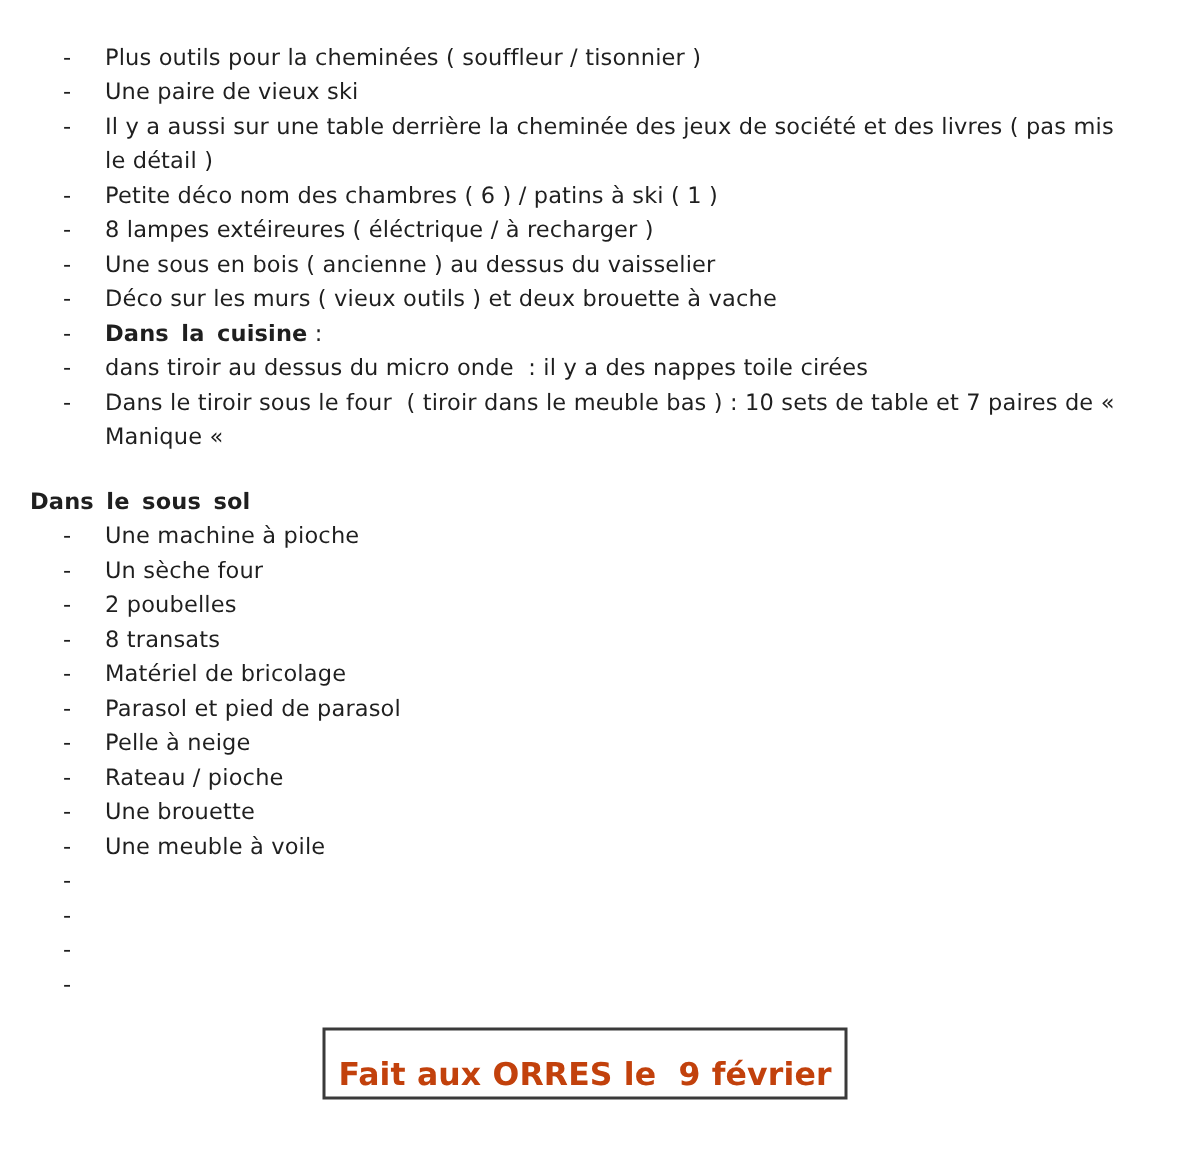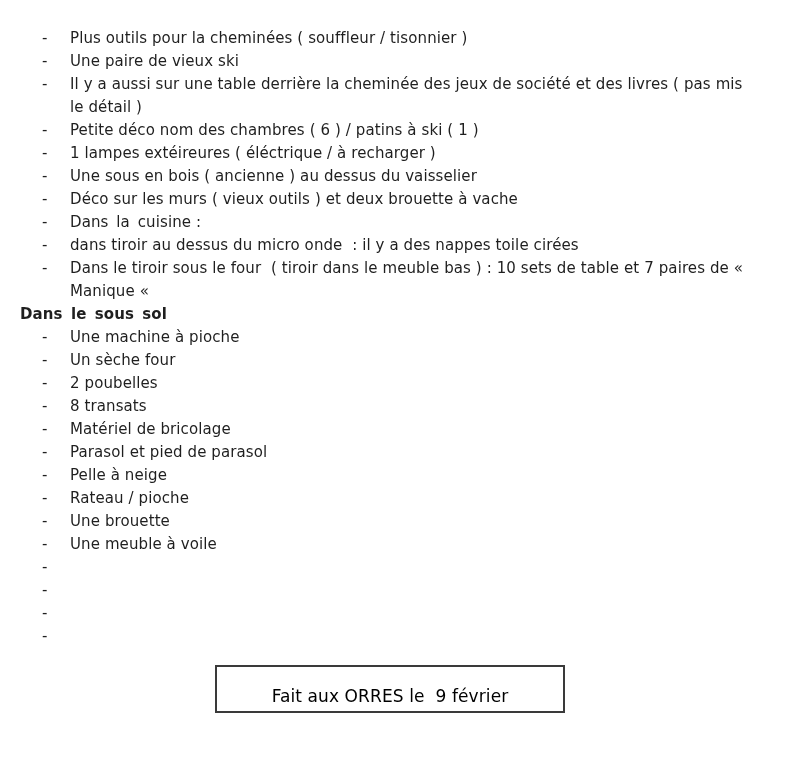--- a/index.html
+++ b/index.html
@@ -25,45 +25,46 @@
   ul.list li { display: flex; }
   .dash {
     flex: 0 0 28px;
     width: 28px;
   }
   .txt {
     white-space: pre-wrap;
     flex: 1 1 auto;
   }
   .bold-head {
-    font-weight: normal;
+    font-weight: bold;
     word-spacing: 3px;
   }
   .cuisine-list { margin-top: 40px; }
   .section-heading {
+    margin-top: 20px;
     font-weight: bold;
     word-spacing: 3px;
     line-height: 23px;
   }
   .footer-box {
     box-sizing: border-box;
     width: 350px;
     height: 48px;
     margin: 17px 0 0 195px;
     border: 2px solid #3a3a3a;
     display: flex;
     align-items: flex-end;
     justify-content: center;
     padding-bottom: 3px;
     background: #ffffff;
   }
   .footer-text {
-    color: #000000;
-    font-weight: normal;
-    font-size: 17px;
+    color: #c2410c;
+    font-weight: bold;
+    font-size: 21px;
     white-space: pre;
   }
 </style>
 </head>
 <body>
 
 <div class="page">
 
   <ul class="list intro-list">
     <li>
@@ -78,21 +79,21 @@
       <span class="dash">-</span>
       <span class="txt">Il y a aussi sur une table derrière la cheminée des jeux de société et des livres ( pas mis
 le détail )</span>
     </li>
     <li>
       <span class="dash">-</span>
       <span class="txt">Petite déco nom des chambres ( 6 ) / patins à ski ( 1 )</span>
     </li>
     <li>
       <span class="dash">-</span>
-      <span class="txt">1 lampes extéireures ( éléctrique / à recharger )</span>
+      <span class="txt">8 lampes extéireures ( éléctrique / à recharger )</span>
     </li>
     <li>
       <span class="dash">-</span>
       <span class="txt">Une sous en bois ( ancienne ) au dessus du vaisselier</span>
     </li>
     <li>
       <span class="dash">-</span>
       <span class="txt">Déco sur les murs ( vieux outils ) et deux brouette à vache</span>
     </li>
   </ul>

